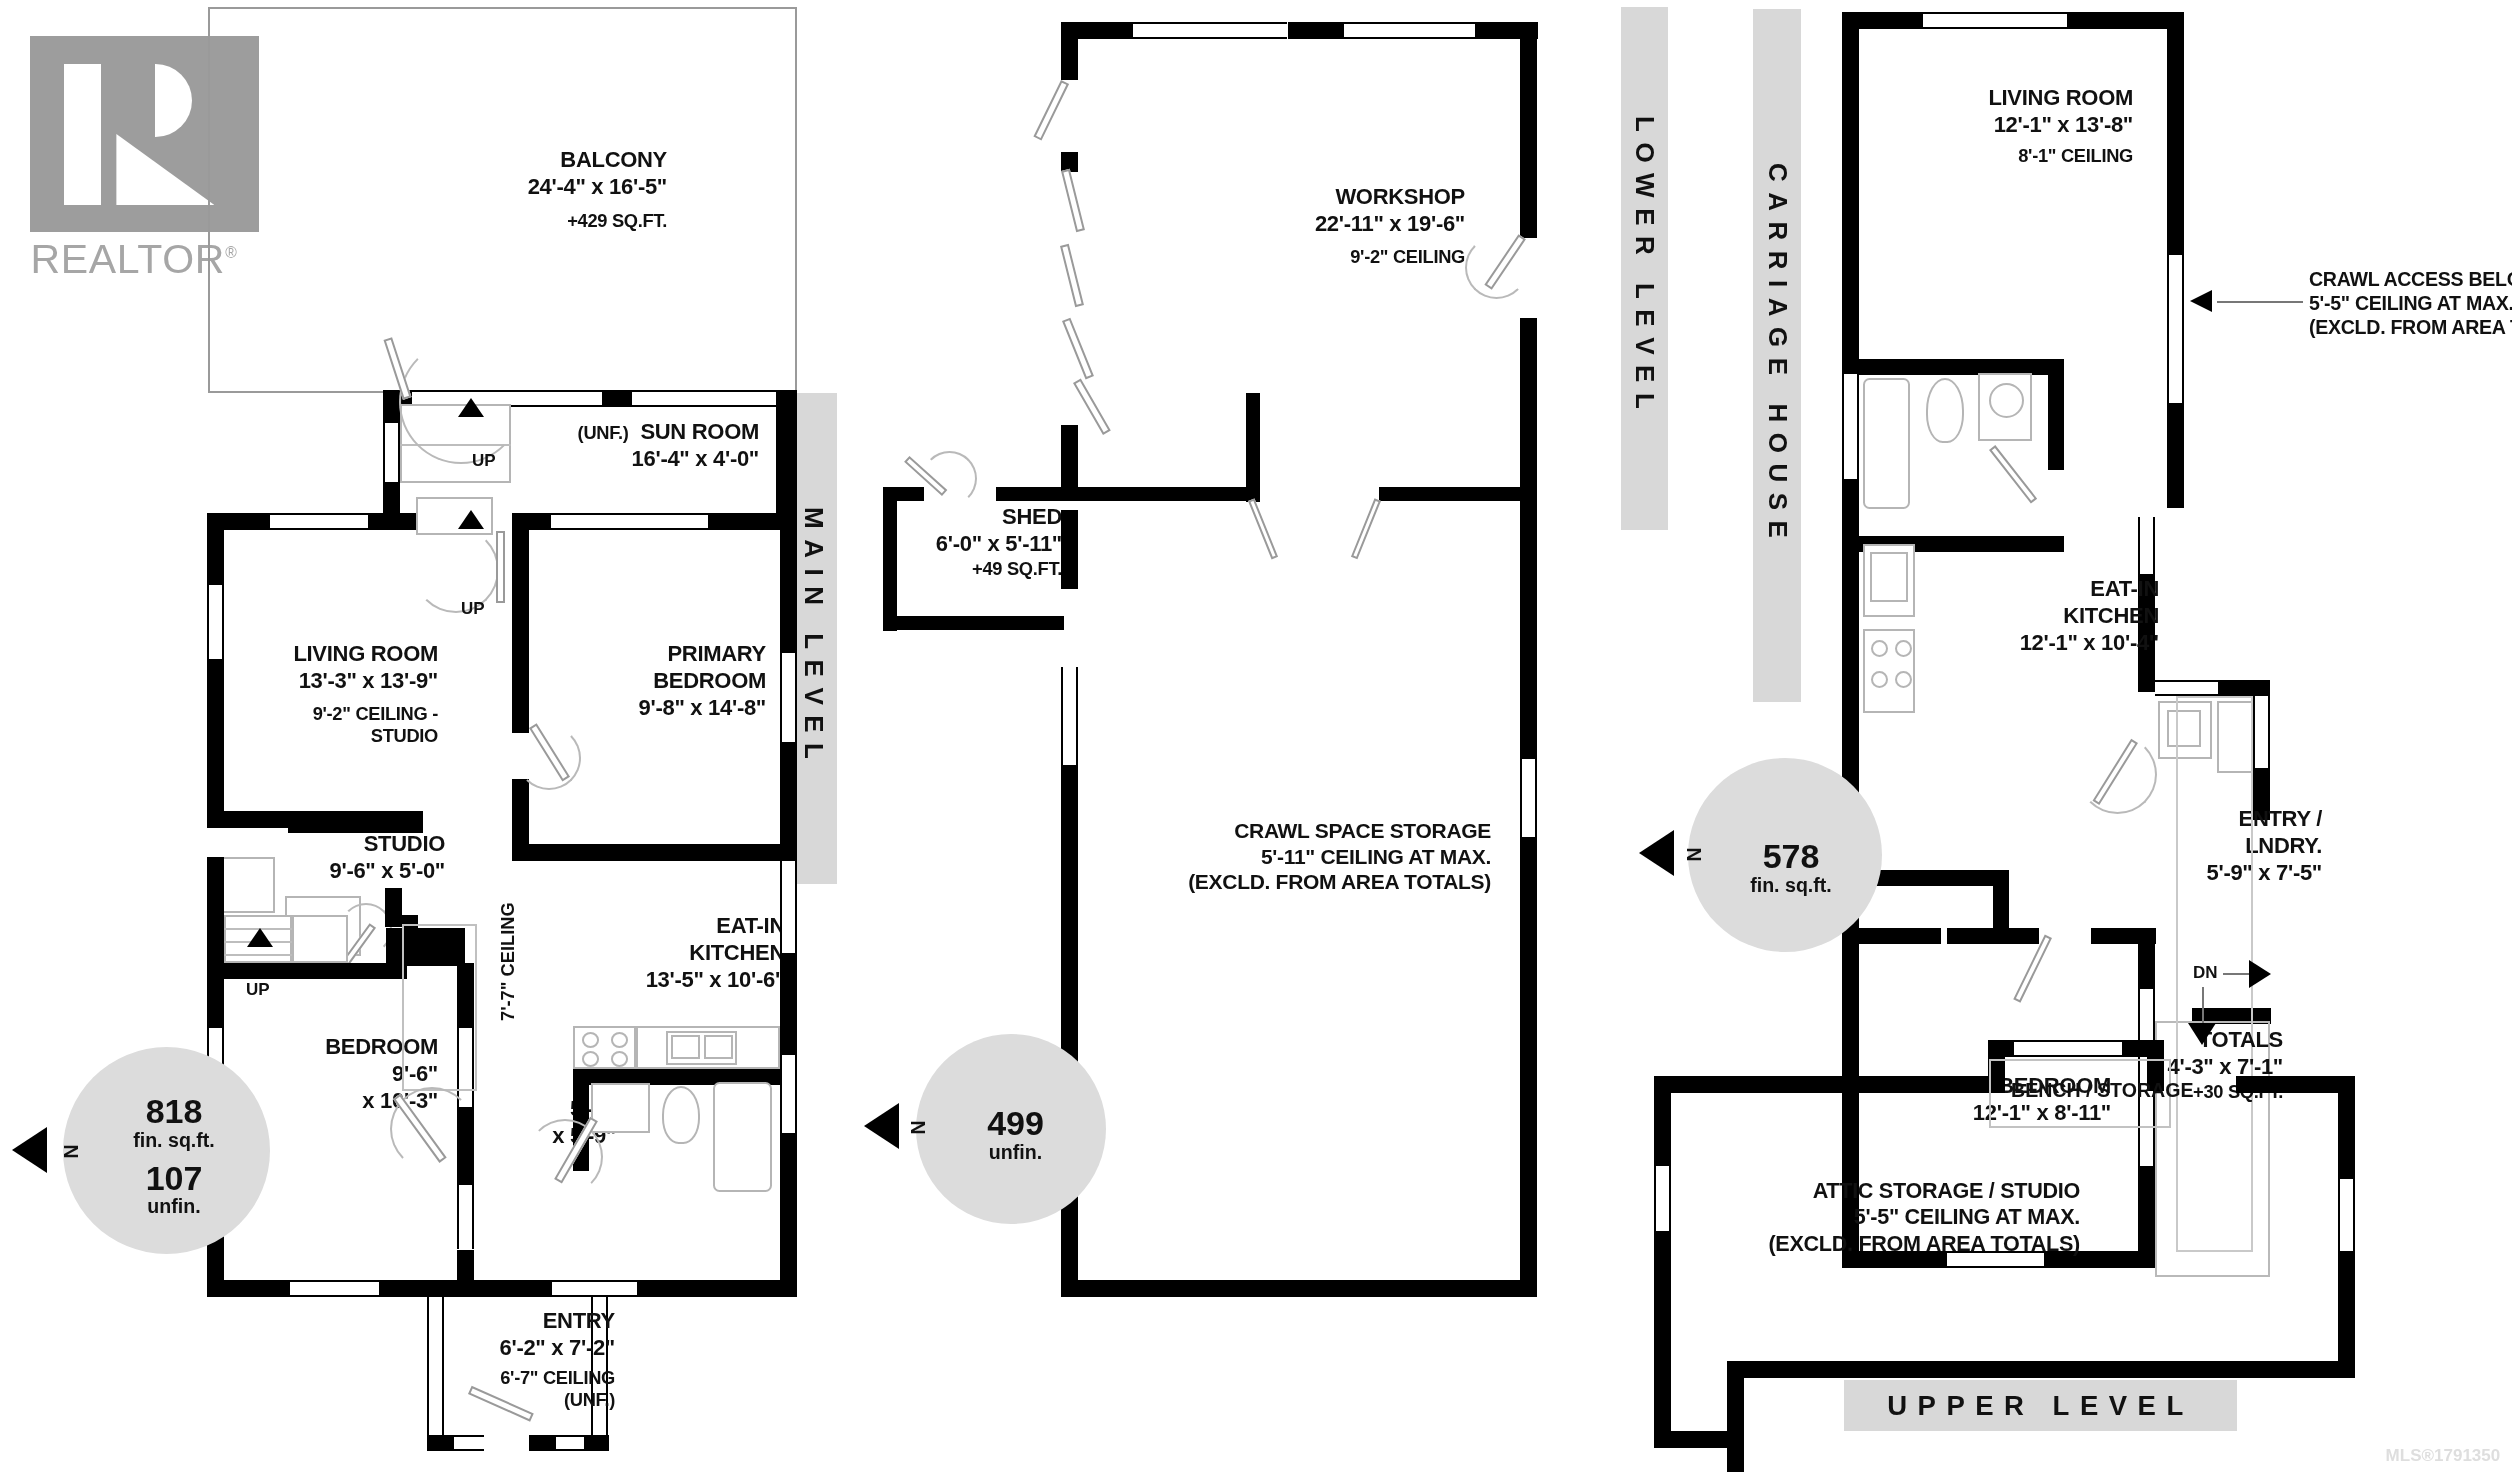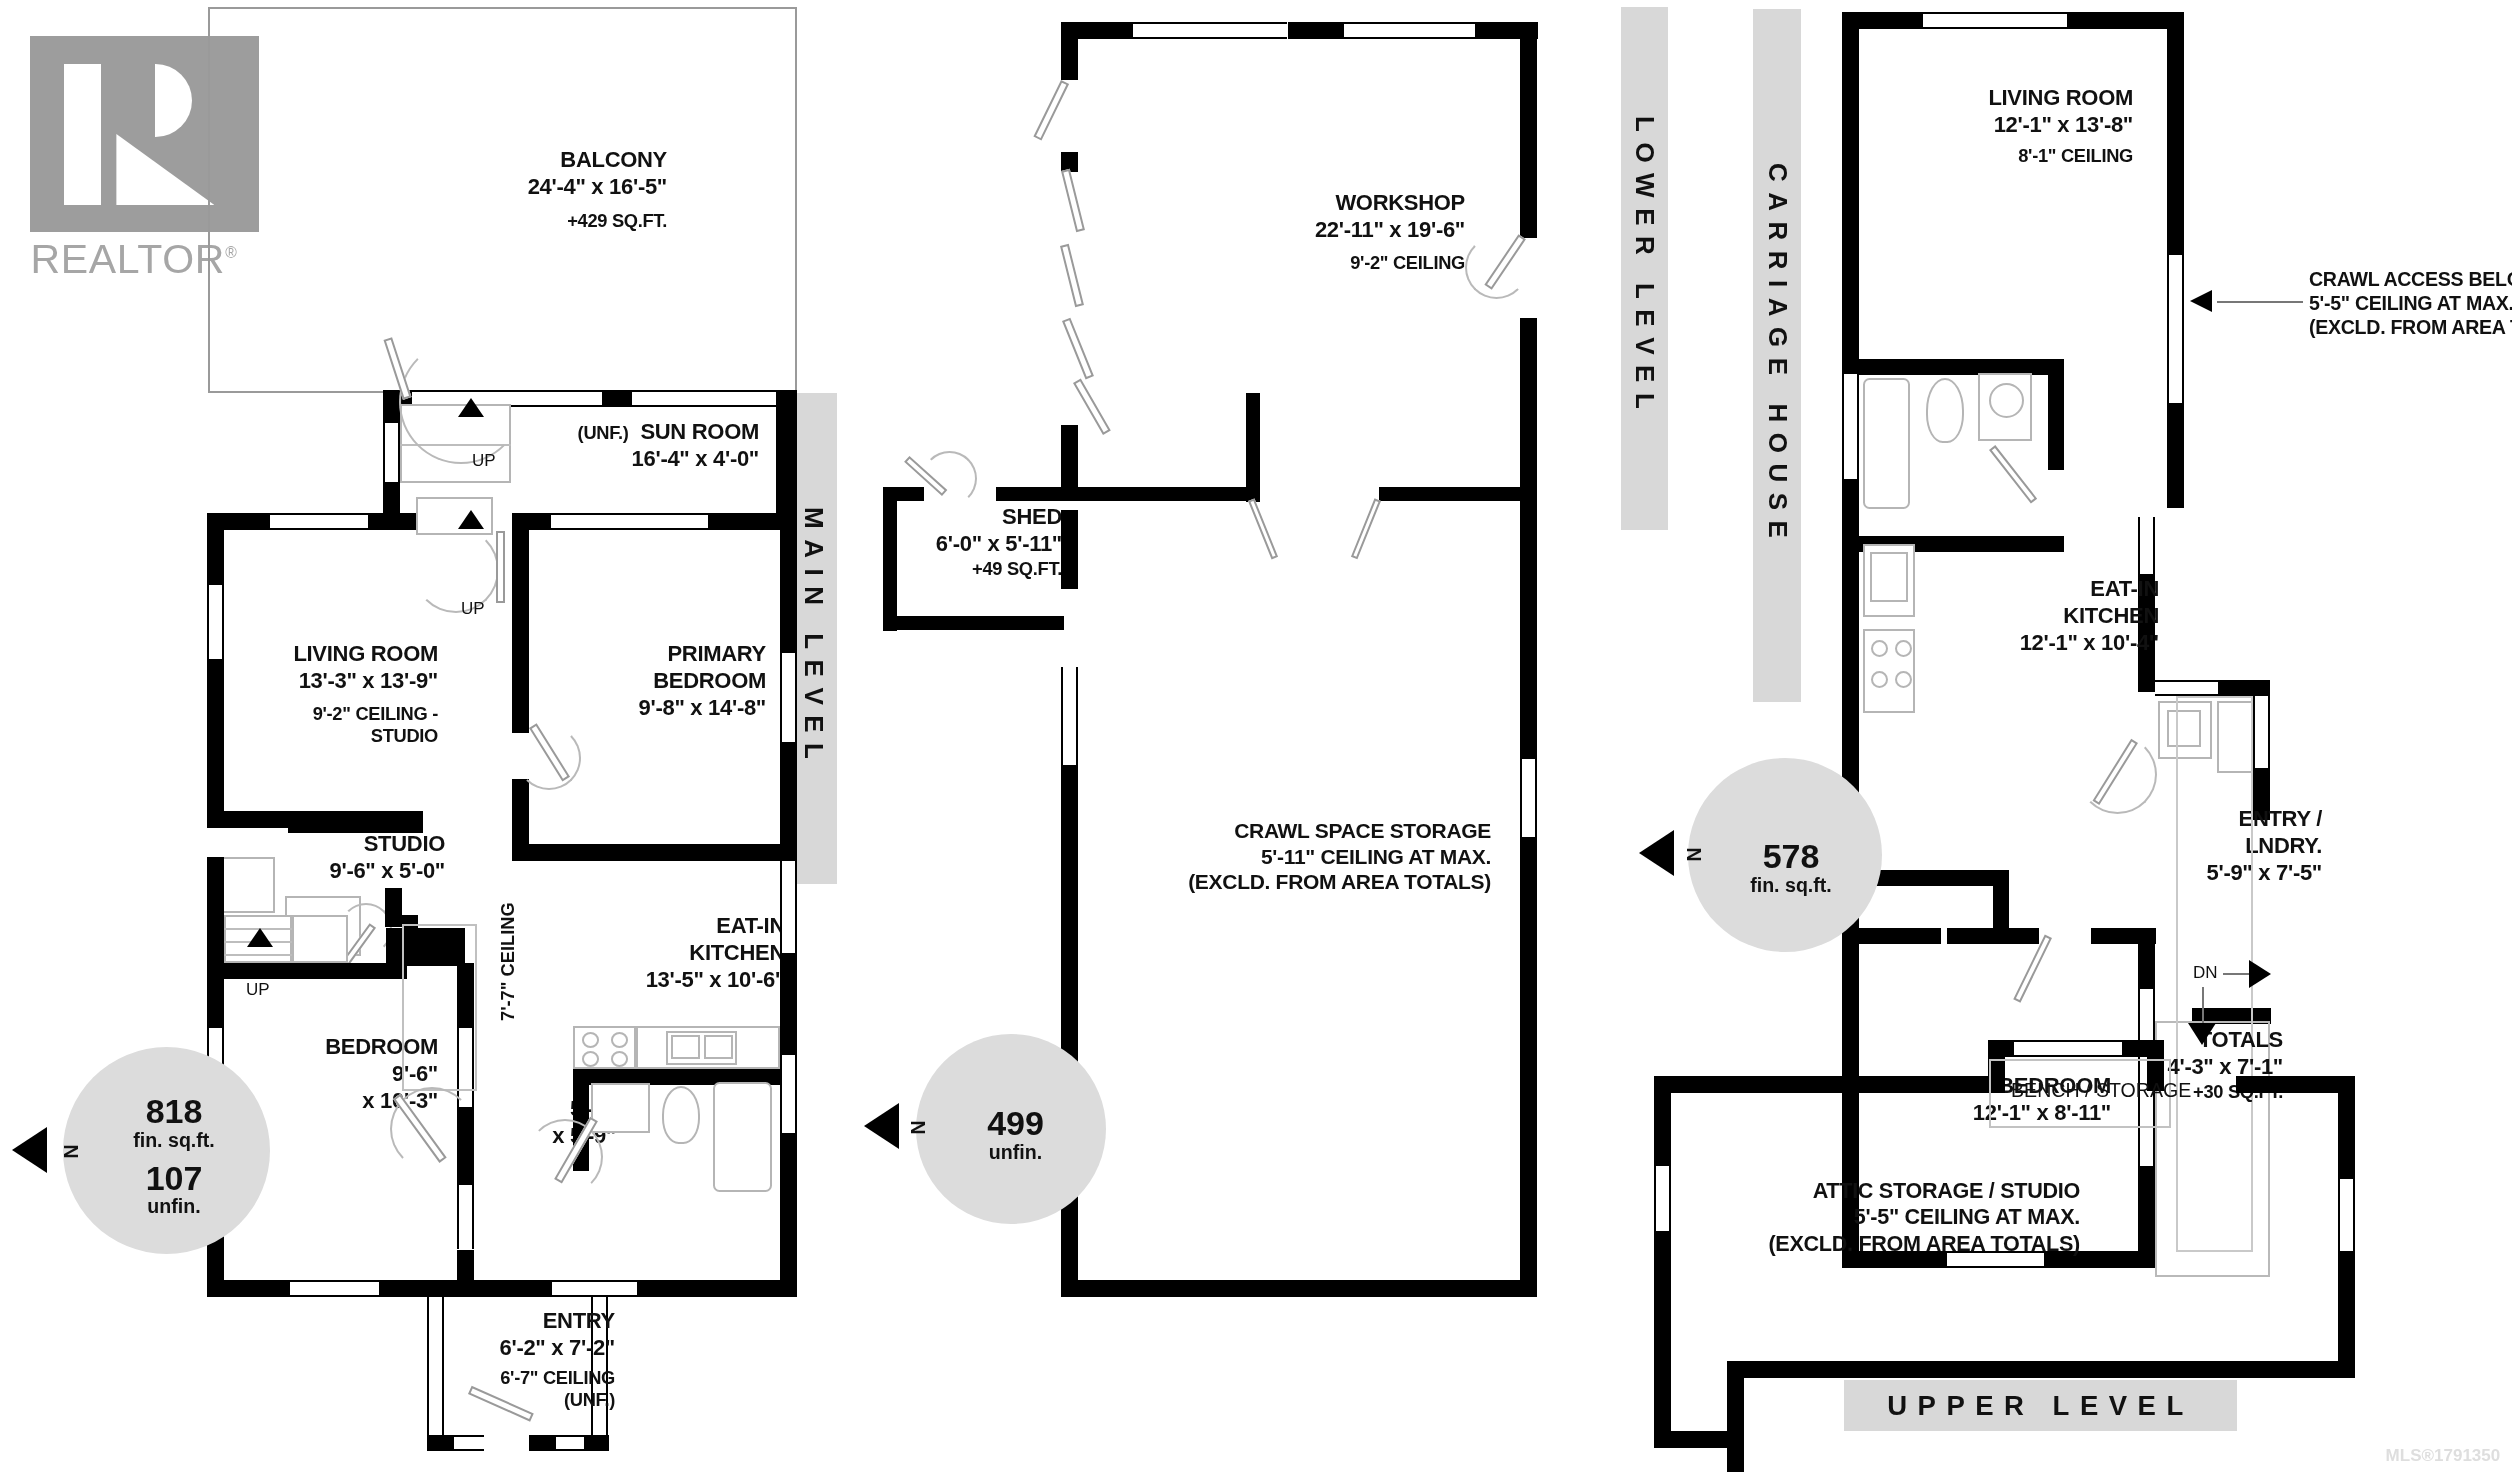--- a/index.html
+++ b/index.html
@@ -15,21 +15,21 @@
   .fix{position:absolute;border:2px solid #b5b5b5;box-sizing:border-box;background:#fff;border-radius:2.6px;}
   .fixsq{position:absolute;border:2px solid #b5b5b5;box-sizing:border-box;background:#fff;}
   .circ{position:absolute;border:2px solid #b5b5b5;border-radius:50%;box-sizing:border-box;background:#fff;}
 
   .lbl{position:absolute;text-align:right;line-height:1.22;white-space:nowrap;
        font-weight:700;letter-spacing:-0.3px;}
   .lbl .nm{font-size:22px;}
   .lbl .dm{font-size:22px;}
   .lbl .sm{font-size:18.3px;font-weight:700;}
 
-  .tiny{position:absolute;font-size:17px;font-weight:400;white-space:nowrap;}
+  .tiny{position:absolute;font-size:17px;font-weight:700;white-space:nowrap;}
   .vtext{position:absolute;font-size:18.3px;font-weight:700;white-space:nowrap;
          transform:rotate(-90deg);transform-origin:left top;}
 
   
   .levelstrip{position:absolute;background:#d8d8d8;display:flex;align-items:center;justify-content:center;}
   .levelstrip span{writing-mode:vertical-rl;font-size:26px;font-weight:700;letter-spacing:10.5px;
                    white-space:nowrap;}
   .levelbar{position:absolute;background:#d8d8d8;display:flex;align-items:center;justify-content:center;}
   .levelbar span{font-size:27.5px;font-weight:700;letter-spacing:10.5px;white-space:nowrap;}
 
@@ -292,21 +292,21 @@
 
 <div class="wall" style="left:1061px;top:22px;width:17px;height:58px;"></div>
 <div class="doorleaf" style="left:1061px;top:80px;width:8.5px;height:63px;transform:rotate(26deg);transform-origin:top left;"></div>
 <div class="wall" style="left:1061px;top:152px;width:17px;height:19.6px;"></div>
 <div class="doorleaf" style="left:1061px;top:171px;width:8.5px;height:63px;transform:rotate(-14deg);transform-origin:top left;"></div>
 <div class="doorleaf" style="left:1060px;top:246px;width:8.5px;height:63px;transform:rotate(-14deg);transform-origin:top left;"></div>
 <div class="doorleaf" style="left:1062px;top:321px;width:8.5px;height:63px;transform:rotate(-22deg);transform-origin:top left;"></div>
 <div class="doorleaf" style="left:1073px;top:383px;width:8.5px;height:60px;transform:rotate(-30deg);transform-origin:top left;"></div>
 <div class="wall" style="left:1061px;top:425px;width:17px;height:65px;"></div>
 
-<div class="lbl" style="left:1171px;top:190px;width:294px;">
+<div class="lbl" style="left:1171px;top:184px;width:294px;">
   <div class="nm">WORKSHOP</div>
   <div class="dm">22'-11" x 19'-6"</div>
   <div style="height:7.9px"></div>
   <div class="sm">9'-2" CEILING</div>
 </div>
 
 <div class="wall" style="left:883px;top:487px;width:41px;height:14.4px;"></div>
 <div class="wall" style="left:996px;top:487px;width:68px;height:14.4px;"></div>
 <div class="wall" style="left:883px;top:487px;width:14.4px;height:144px;"></div>
 <div class="wall" style="left:883px;top:616px;width:181px;height:14.4px;"></div>

